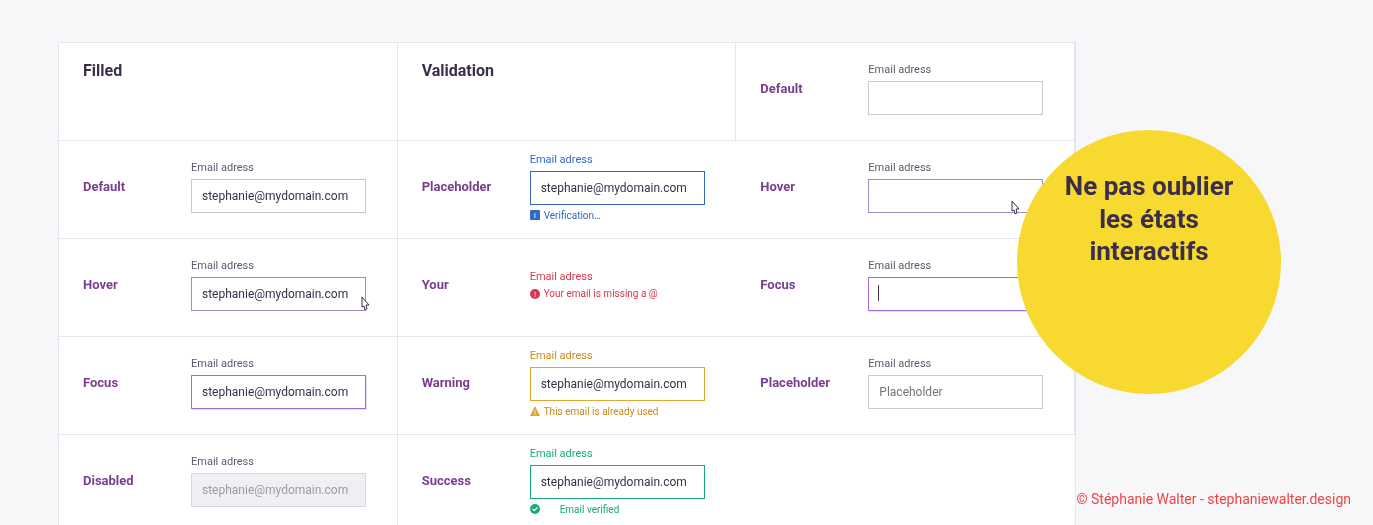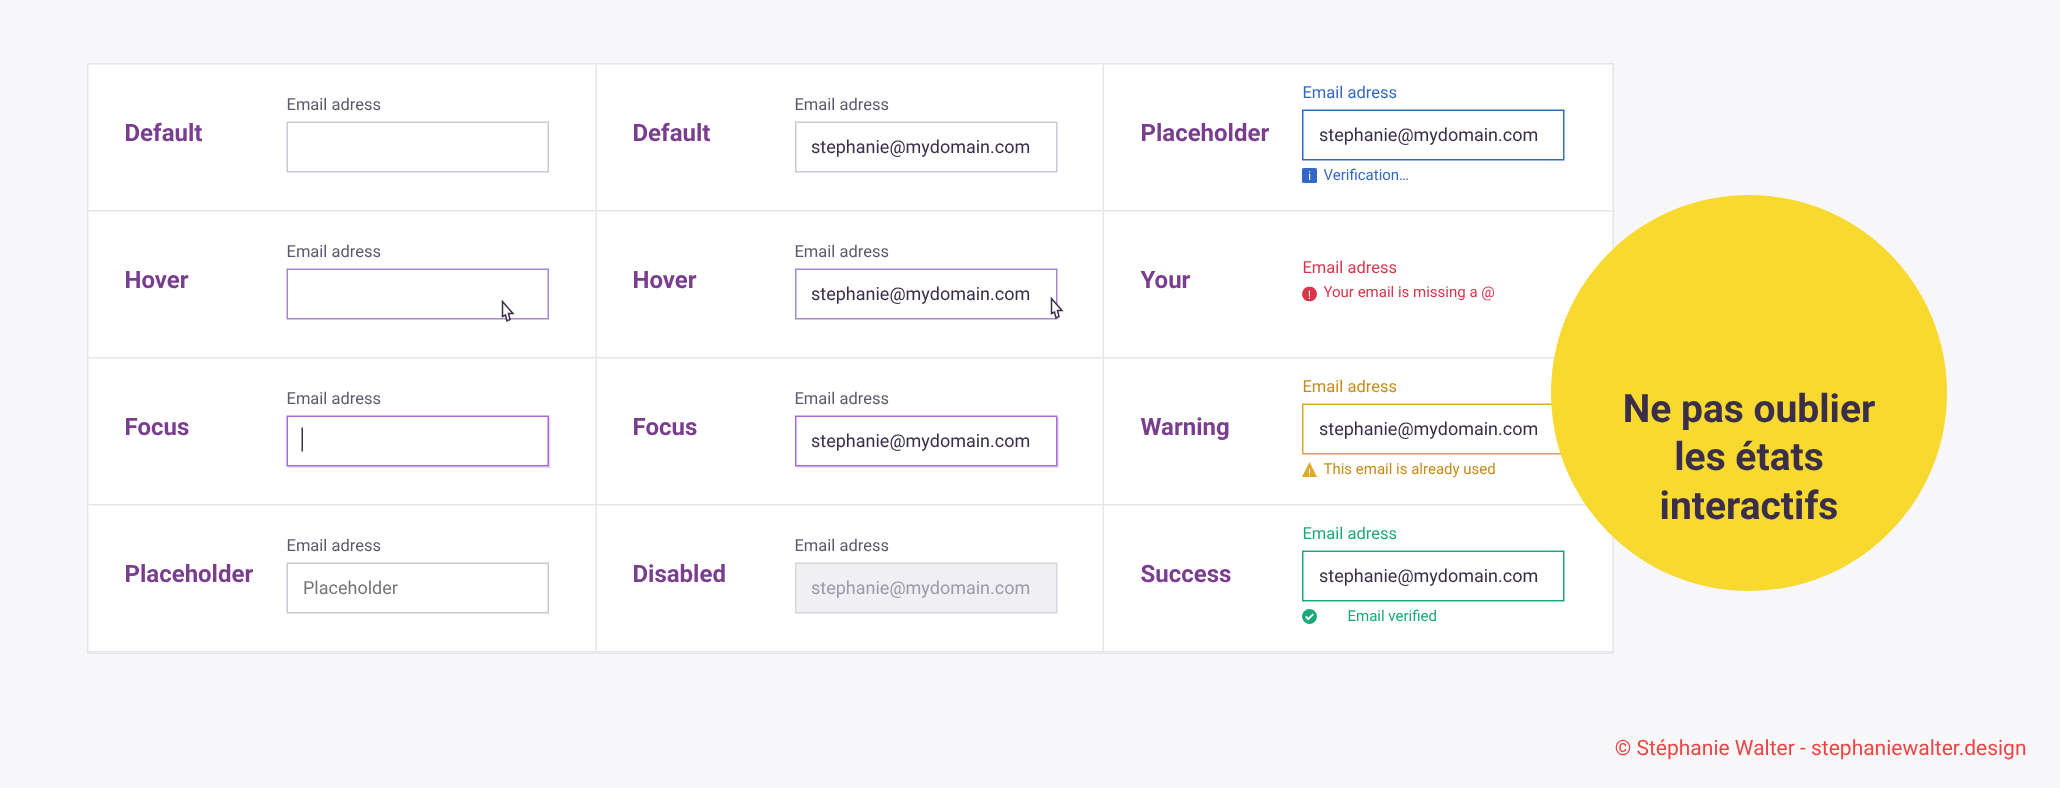--- a/index.html
+++ b/index.html
@@ -35,21 +35,21 @@
     align-items: center;
     padding: 12px 24px 18px;
     border-bottom: 1px solid #e5e5ec;
     border-right: 1px solid #e5e5ec;
     height: 98px;
   }
   .cell.col-last { border-right: none; }
   .row-label {
     color: #7a3e8f;
     font-weight: 700;
-    font-size: 16px;
+    font-size: 13px;
     width: 108px;
     flex-shrink: 0;
   }
   .field-group {
     flex: 1;
     position: relative;
   }
   .field-label {
     font-size: 11px;
     color: #5a5a6e;
@@ -99,28 +99,28 @@
   .caret {
     position: absolute;
     top: 26px;
     left: 10px;
     width: 1px;
     height: 16px;
     background: #3a2e4a;
   }
   .badge {
     position: absolute;
-    right: 75px;
+    right: 92px;
     top: 130px;
     width: 264px;
     height: 264px;
     border-radius: 50%;
     background: #f7d92f;
     display: flex;
-    align-items: flex-end;
+    align-items: flex-start;
     justify-content: center;
     text-align: center;
     padding: 40px;
   }
   .badge-text {
     font-size: 26px;
     font-weight: 700;
     color: #3a2e4a;
     line-height: 1.25;
   }
@@ -130,20 +130,22 @@
     bottom: 18px;
     font-size: 14px;
     color: #ef4444;
   }
 </style>
 </head>
 <body>
 
 <div class="table">
 
+  <div class="header-cell">Filled</div>
+  <div class="header-cell">Validation</div>
 
   <div class="cell">
     <div class="row-label">Default</div>
     <div class="field-group">
       <span class="field-label">Email adress</span>
       <input class="field-input" readonly="" style="">
     </div>
   </div>
   <div class="cell">
     <div class="row-label">Default</div>

